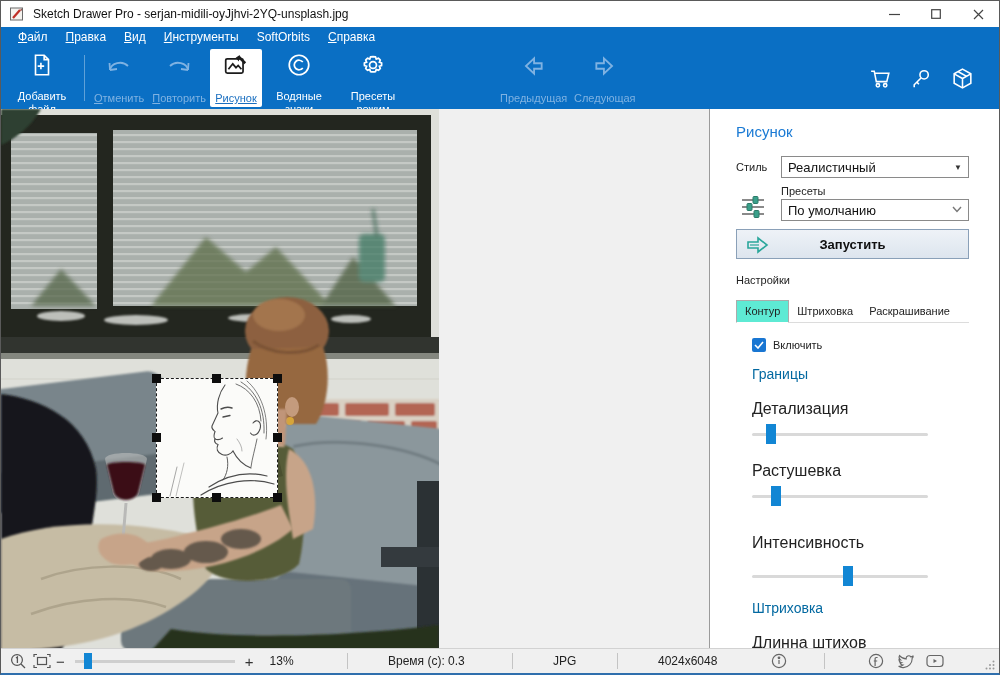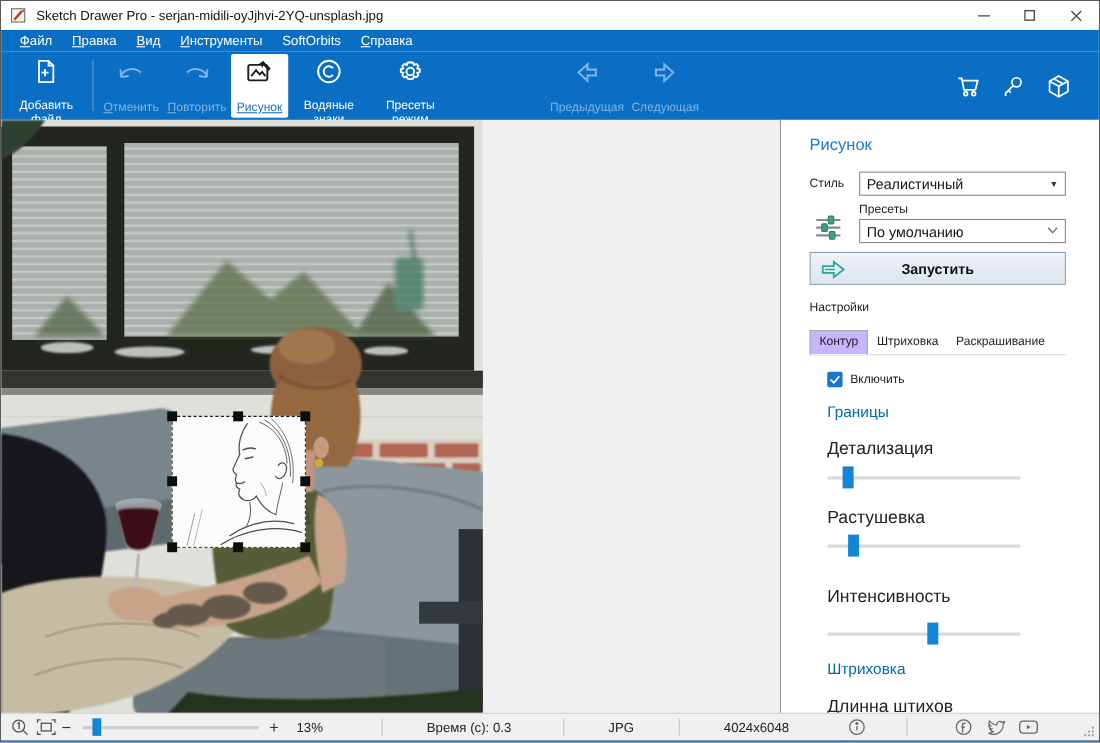--- a/index.html
+++ b/index.html
@@ -63,21 +63,21 @@
   .presets-col{flex:1;}
   .presets-col .lbl{display:block;margin:3px 0 2px;}
   .run-btn{margin-top:8px;width:100%;height:30px;border:1px solid #8aa0b8;
            background:linear-gradient(#eef2f7,#dde5ee);display:flex;align-items:center;
            font-size:13px;font-weight:bold;color:#101010;cursor:default;position:relative;}
   .run-btn .run-arrow{position:absolute;left:9px;top:5px;}
   .run-btn .run-text{flex:1;text-align:center;}
   .settings-lbl{font-size:11px;color:#222;margin:15px 0 0 0;}
   .tabs{display:flex;margin-top:14px;border-bottom:1px solid #dcdcdc;align-items:flex-end;}
   .tab{font-size:11px;color:#222;padding:4px 8px 5px;position:relative;}
-  .tab.selected{border:1px solid #ababab;border-bottom:1px solid #fff;background:#c4b5fd;margin-bottom:-1px;}
+  .tab.selected{border:1px solid #ababab;border-bottom:1px solid #fff;background:#5eead4;margin-bottom:-1px;}
   .check-row{display:flex;align-items:center;gap:7px;margin:15px 0 0 16px;}
   .checkbox{width:14px;height:14px;border-radius:2px;background:var(--checkbox,#1976d2);
             display:flex;align-items:center;justify-content:center;}
   .section-title{font-size:14px;color:#0369a1;margin:14px 0 2px 16px;}
   .slider-label{font-size:16px;color:#222;margin:18px 0 0 16px;}
   .slider{position:relative;height:20px;margin:6px 0 2px 16px;width:176px;}
   .slider .track{position:absolute;left:0;right:0;top:9px;height:3px;background:#d9d9d9;border-radius:2px;}
   .slider .thumb{position:absolute;top:0;width:10px;height:20px;background:var(--slider-thumb,#1286d4);}
   .gap8{height:8px;}
 

